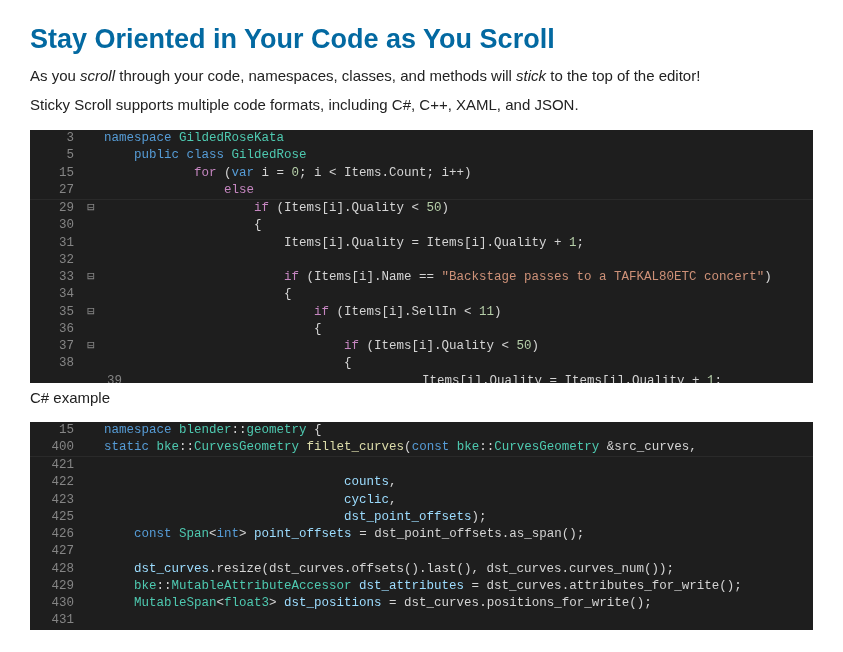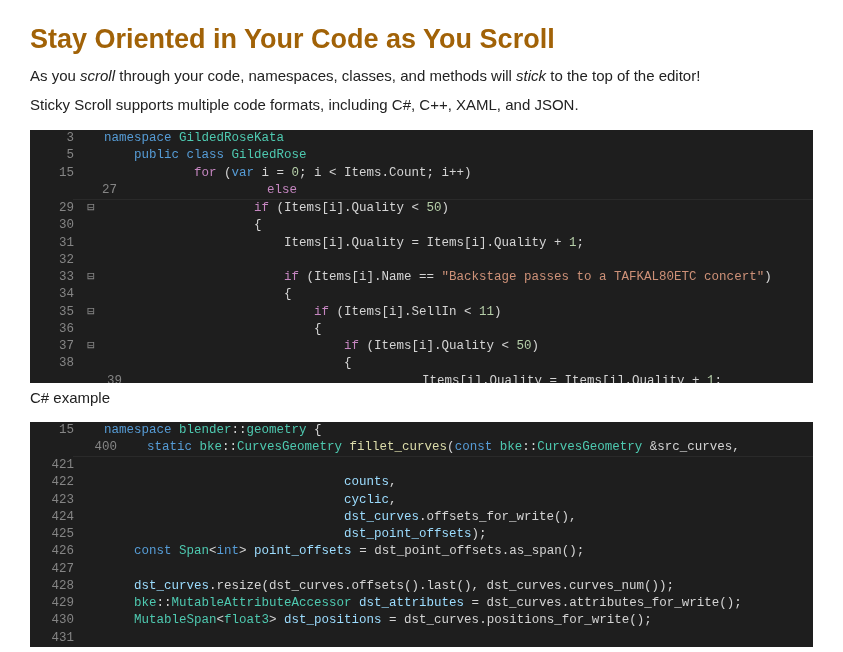--- a/index.html
+++ b/index.html
@@ -9,21 +9,21 @@
     color: #222;
     font-size: 15px;
     width: 843px;
     box-sizing: border-box;
     background: #fff;
   }
   h1 {
     font-size: 27px;
     font-weight: 700;
     margin: 6px 0 10px 0;
-    color: #a16207;
+    color: #0369a1;
   }
   p.lead {
     margin: 6px 0 4px 0;
     line-height: 1.5;
     color: #222;
   }
   em { }
   .editor {
     margin-top: 14px;
     background: #1e1e1e;
@@ -55,21 +55,20 @@
     background: #1e1e1e;
   }
   .editor .cell {
     padding-left: 6px;
     white-space: pre;
     position: relative;
   }
   
   .sticky-sep {
     border-bottom: 1px solid #2a2a2a;
-    margin-left: 43px;
   }
   .caption {
     margin-top: 6px;
     font-size: 15px;
     color: #222;
   }
   
   .tk-kw   { color: #569cd6; }   
   .tk-type { color: #4ec9b0; }   
   .tk-func { color: #dcdcaa; }   
@@ -188,25 +187,20 @@
       <div class="gutter">422</div>
       <div class="fold"></div>
       <div class="cell">                                <span class="tk-prop">counts</span><span class="tk-plain">,</span></div>
     </div>
     <div class="row">
       <div class="gutter">423</div>
       <div class="fold"></div>
       <div class="cell">                                <span class="tk-prop">cyclic</span><span class="tk-plain">,</span></div>
     </div>
     <div class="row">
-      <div class="gutter">424</div>
-      <div class="fold"></div>
-      <div class="cell">                                <span class="tk-prop">dst_curves</span><span class="tk-plain">.offsets_for_write(),</span></div>
-    </div>
-    <div class="row">
       <div class="gutter">425</div>
       <div class="fold"></div>
       <div class="cell">                                <span class="tk-prop">dst_point_offsets</span><span class="tk-plain">);</span></div>
     </div>
     <div class="row">
       <div class="gutter">426</div>
       <div class="fold"></div>
       <div class="cell">    <span class="tk-kw">const </span><span class="tk-type">Span</span><span class="tk-punc">&lt;</span><span class="tk-kw">int</span><span class="tk-punc">&gt; </span><span class="tk-prop">point_offsets</span><span class="tk-plain"> = dst_point_offsets.as_span();</span></div>
     </div>
     <div class="row">

